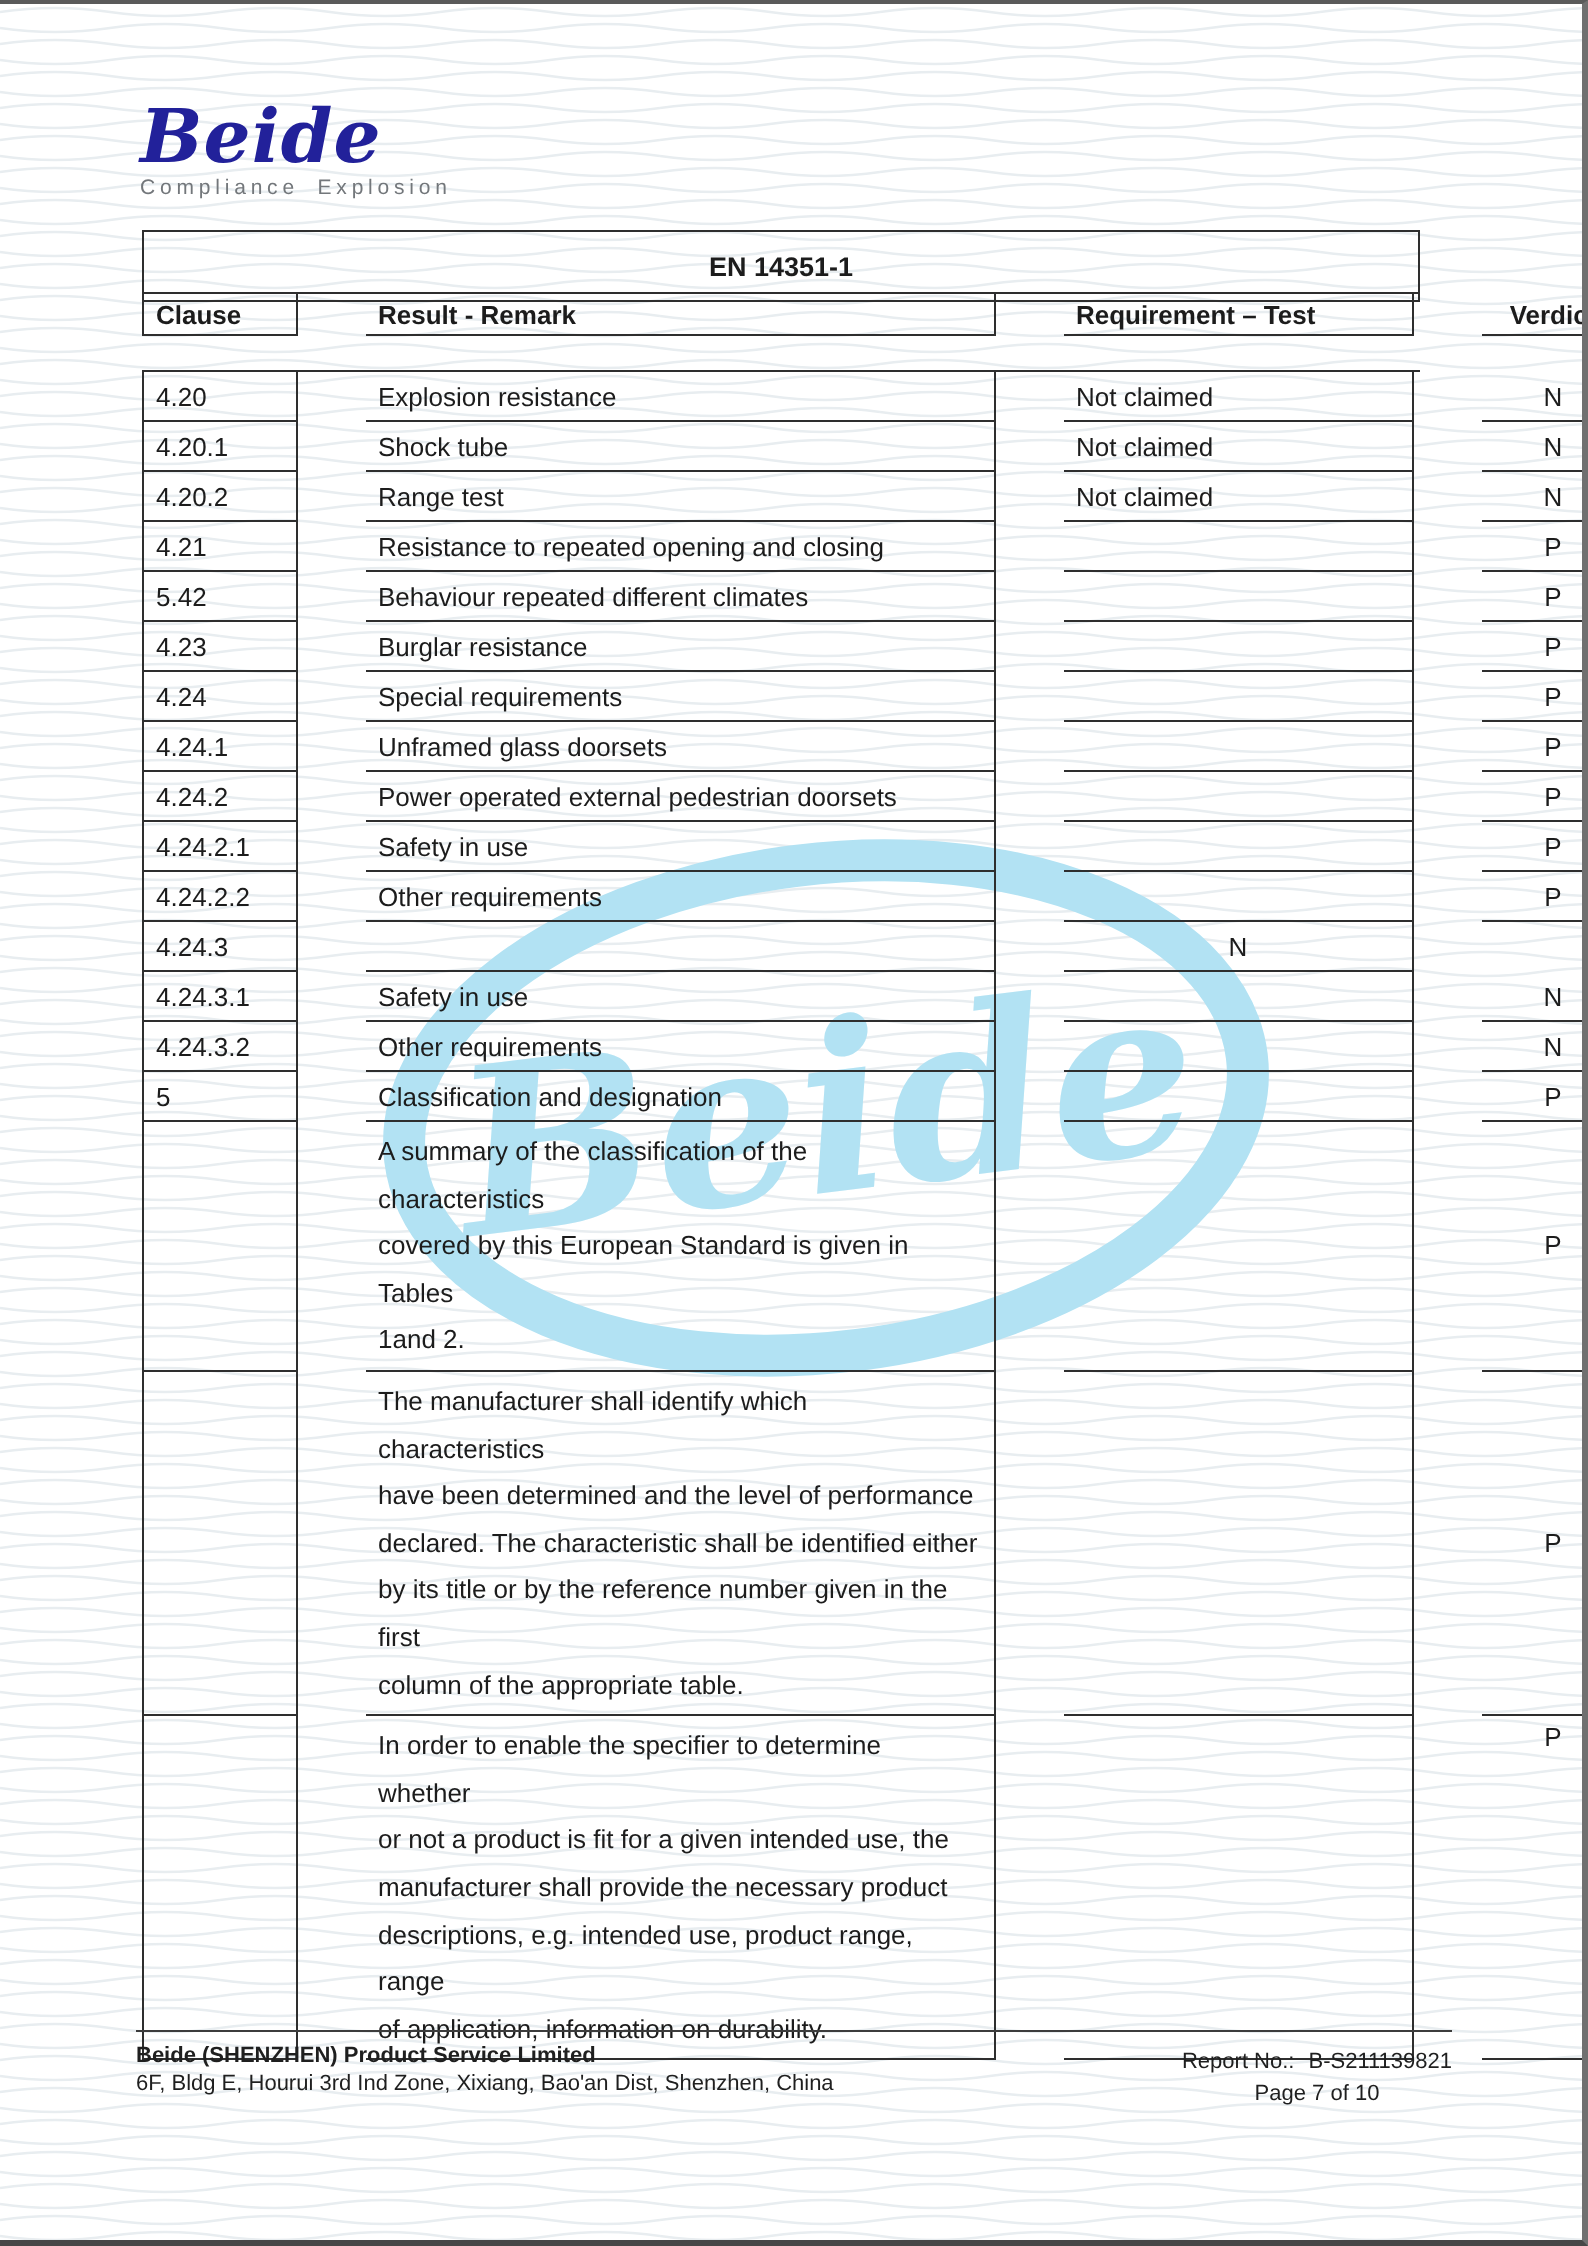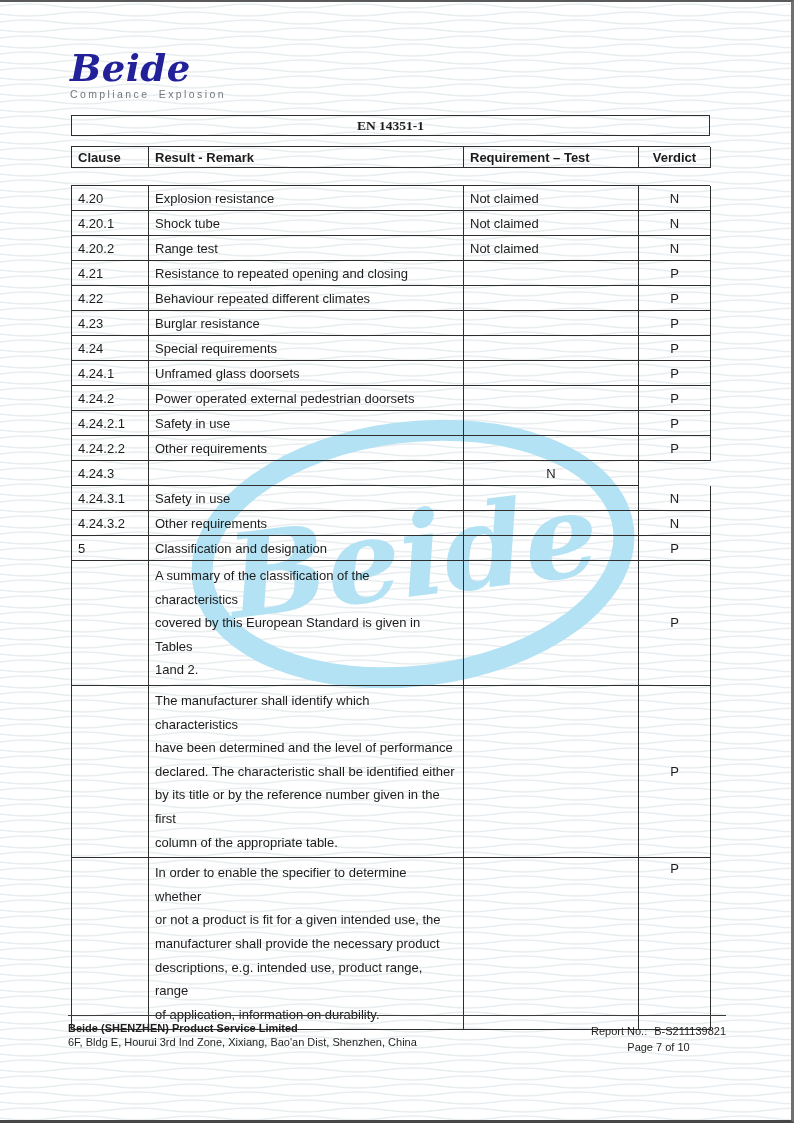--- a/index.html
+++ b/index.html
@@ -16,28 +16,28 @@
   .logo { position:absolute; left:70px; top:46px; }
   .logo-name {
     font-family:"DejaVu Serif", serif; font-style:italic; font-weight:bold;
     font-size:37px; line-height:40px; color:#22219a; letter-spacing:0.5px;
   }
   .logo-sub { font-size:10.5px; color:#73777b; letter-spacing:2.4px; word-spacing:4px; margin-top:0; }
 
   
   .tbl { position:absolute; left:71px; width:639px; }
   .title-bar {
-    top:113px; height:21px; border:1.5px solid #2e2e2e;
+    top:113px; height:36px; border:1.5px solid #2e2e2e;
     display:flex; align-items:center; justify-content:center;
-    font-size:13.5px; font-weight:bold; color:#1c1c1c;font-family:Liberation Serif, serif;
+    font-size:13.5px; font-weight:bold; color:#1c1c1c;
   }
   .colhead { top:144px; border-top:1.5px solid #2e2e2e; border-left:1.5px solid #2e2e2e; }
   .bodytbl { top:183px; border-top:1.5px solid #2e2e2e; border-left:1.5px solid #2e2e2e; }
 
-  .trow { display:grid; grid-template-columns:77px 315px 175px 72px; min-height:25px; }
+  .trow { display:grid; grid-template-columns:77px 315px 175px 72px; min-height:25px;gap:34px; }
   .tcell {
     border-right:1.5px solid #2e2e2e; border-bottom:1.5px solid #2e2e2e;
     font-size:13px; color:#1c1c1c; display:flex; align-items:center; padding:0 6px;
   }
   .trow.head { min-height:21px; }
   .trow.head .tcell { font-weight:bold; }
   .c-verdict { justify-content:center; padding:0 2px; }
   .trow.tall .c-req { align-items:flex-start; padding:3px 8px 3px 6px; line-height:23.6px; white-space:pre-line; }
   .trow.tall .c-verdict.v-top { align-items:flex-start; padding-top:3px; }
 
@@ -111,21 +111,21 @@
           <div class="tcell c-res">Not claimed</div>
           <div class="tcell c-verdict">N</div>
         </div>
         <div class="trow">
           <div class="tcell c-clause">4.21</div>
           <div class="tcell c-req">Resistance to repeated opening and closing</div>
           <div class="tcell c-res"></div>
           <div class="tcell c-verdict">P</div>
         </div>
         <div class="trow">
-          <div class="tcell c-clause">4.22</div>
+          <div class="tcell c-clause">5.42</div>
           <div class="tcell c-req">Behaviour repeated different climates</div>
           <div class="tcell c-res"></div>
           <div class="tcell c-verdict">P</div>
         </div>
         <div class="trow">
           <div class="tcell c-clause">4.23</div>
           <div class="tcell c-req">Burglar resistance</div>
           <div class="tcell c-res"></div>
           <div class="tcell c-verdict">P</div>
         </div>

